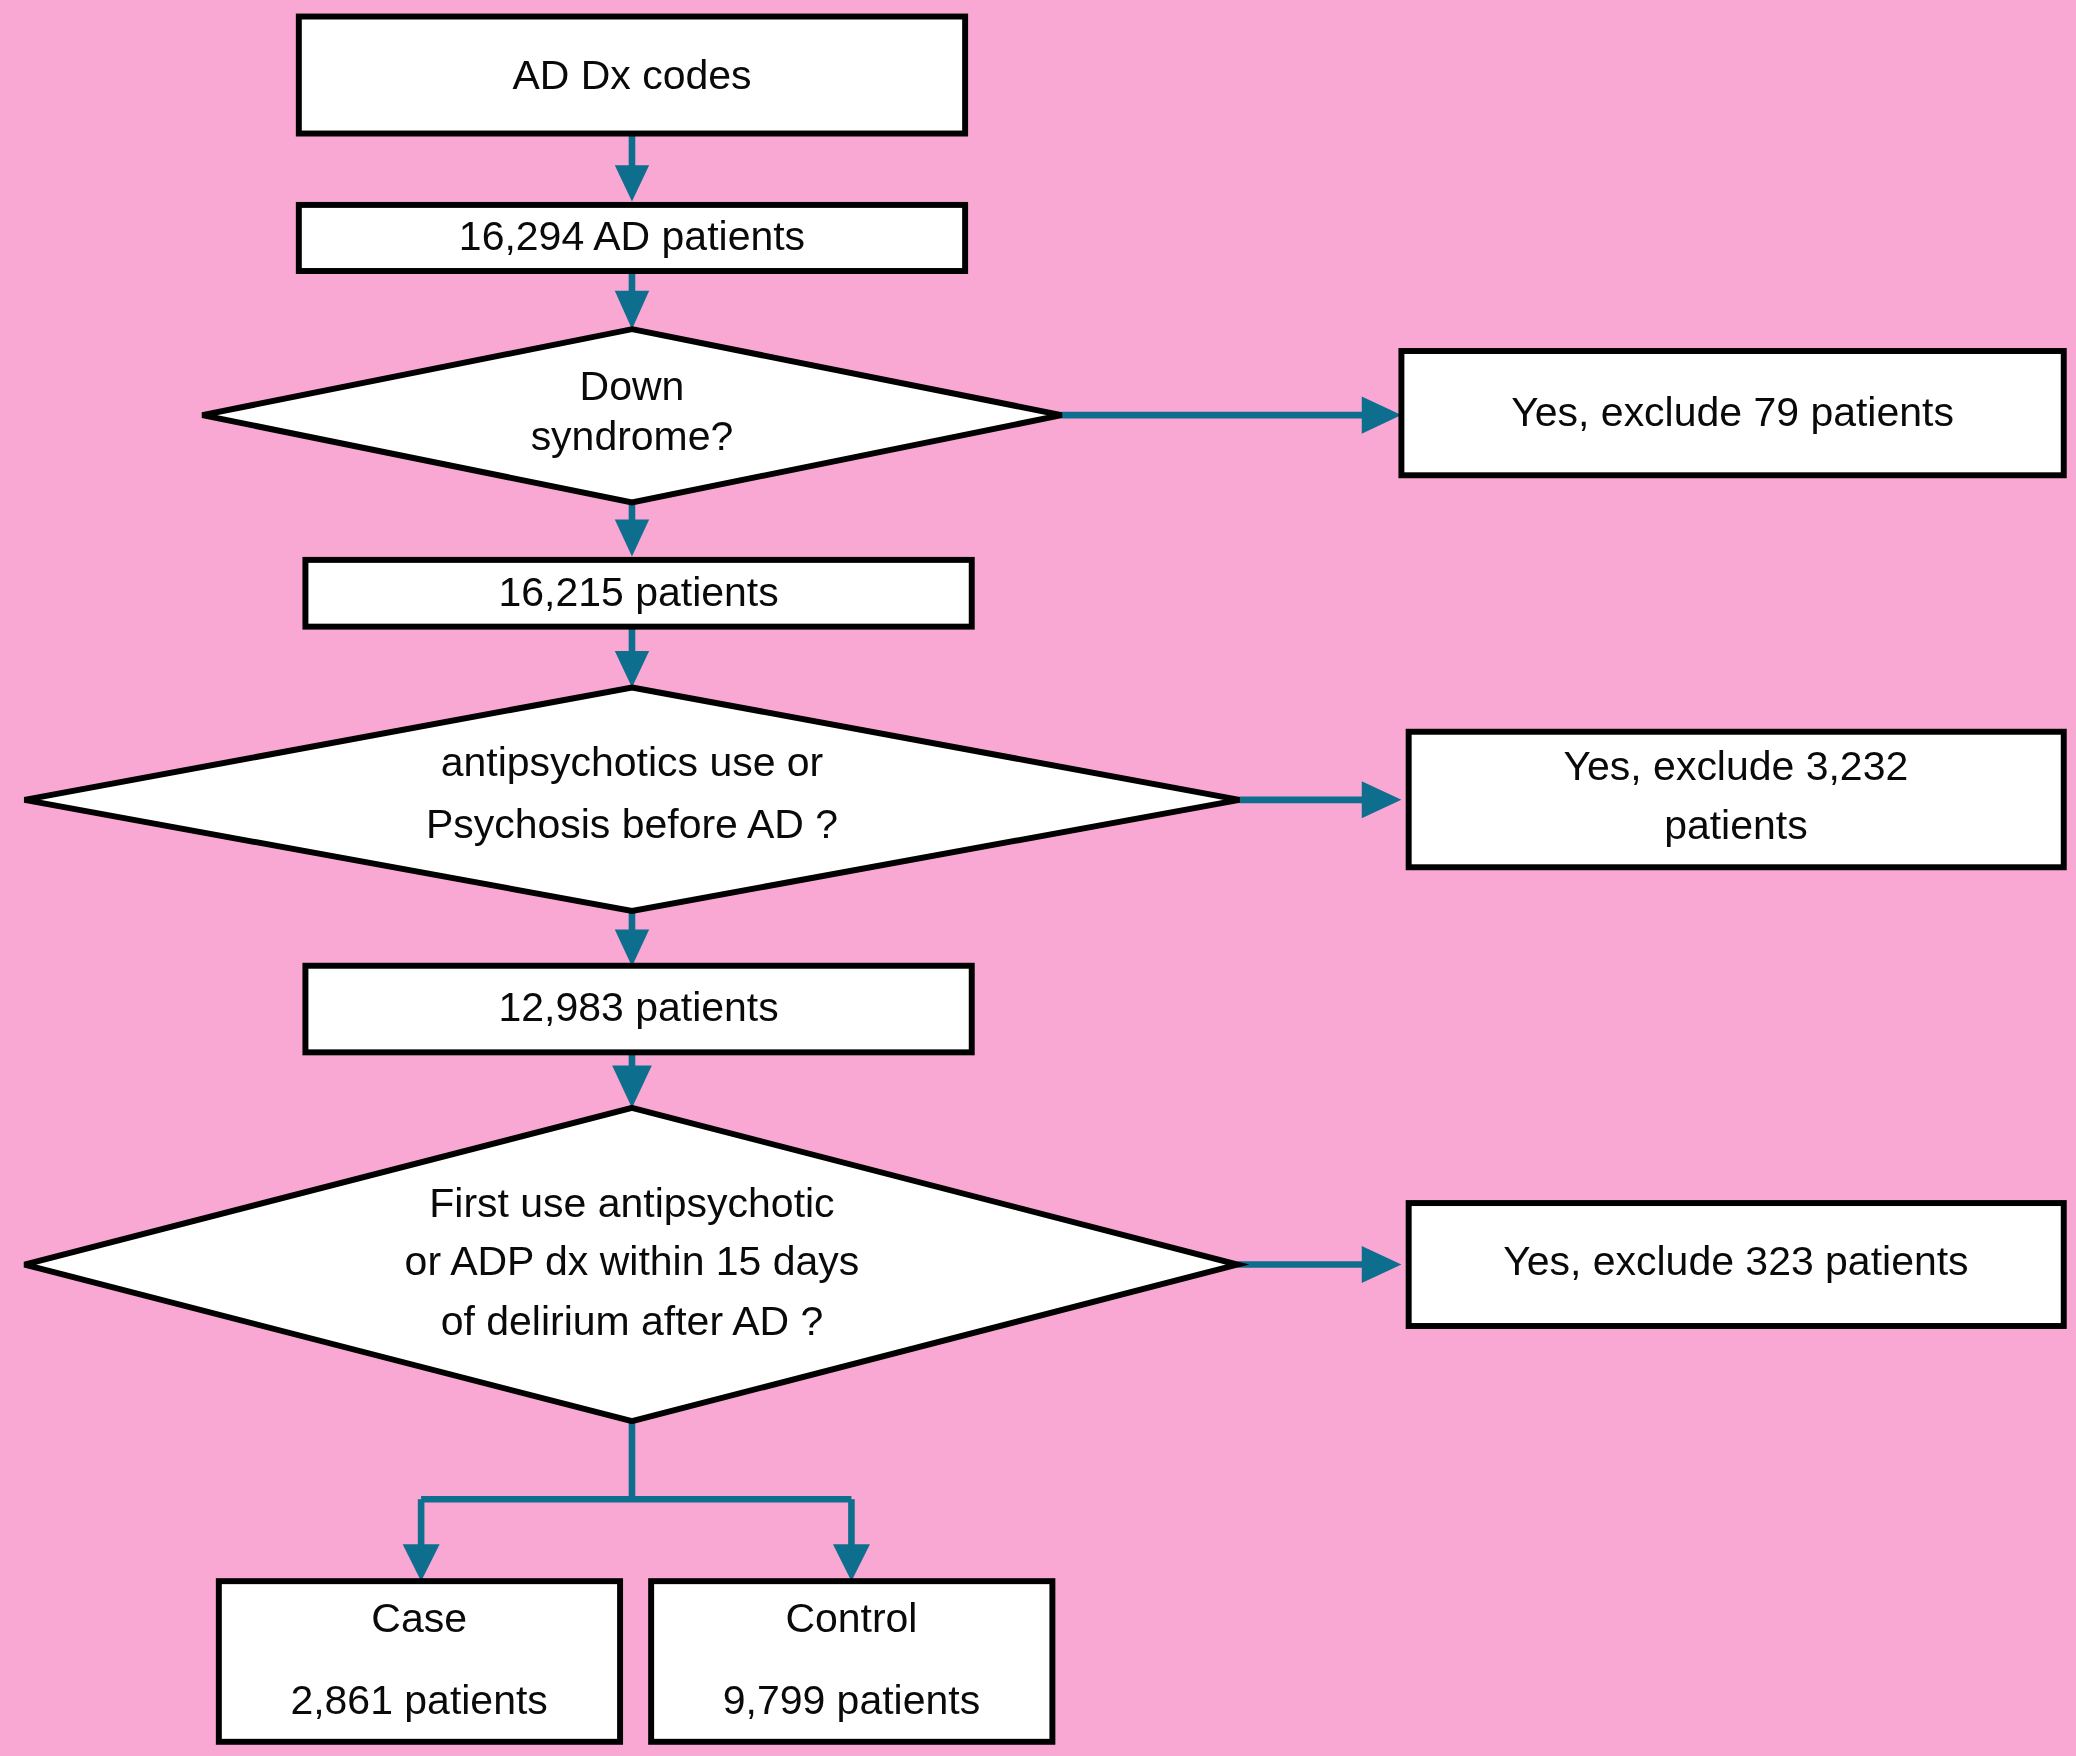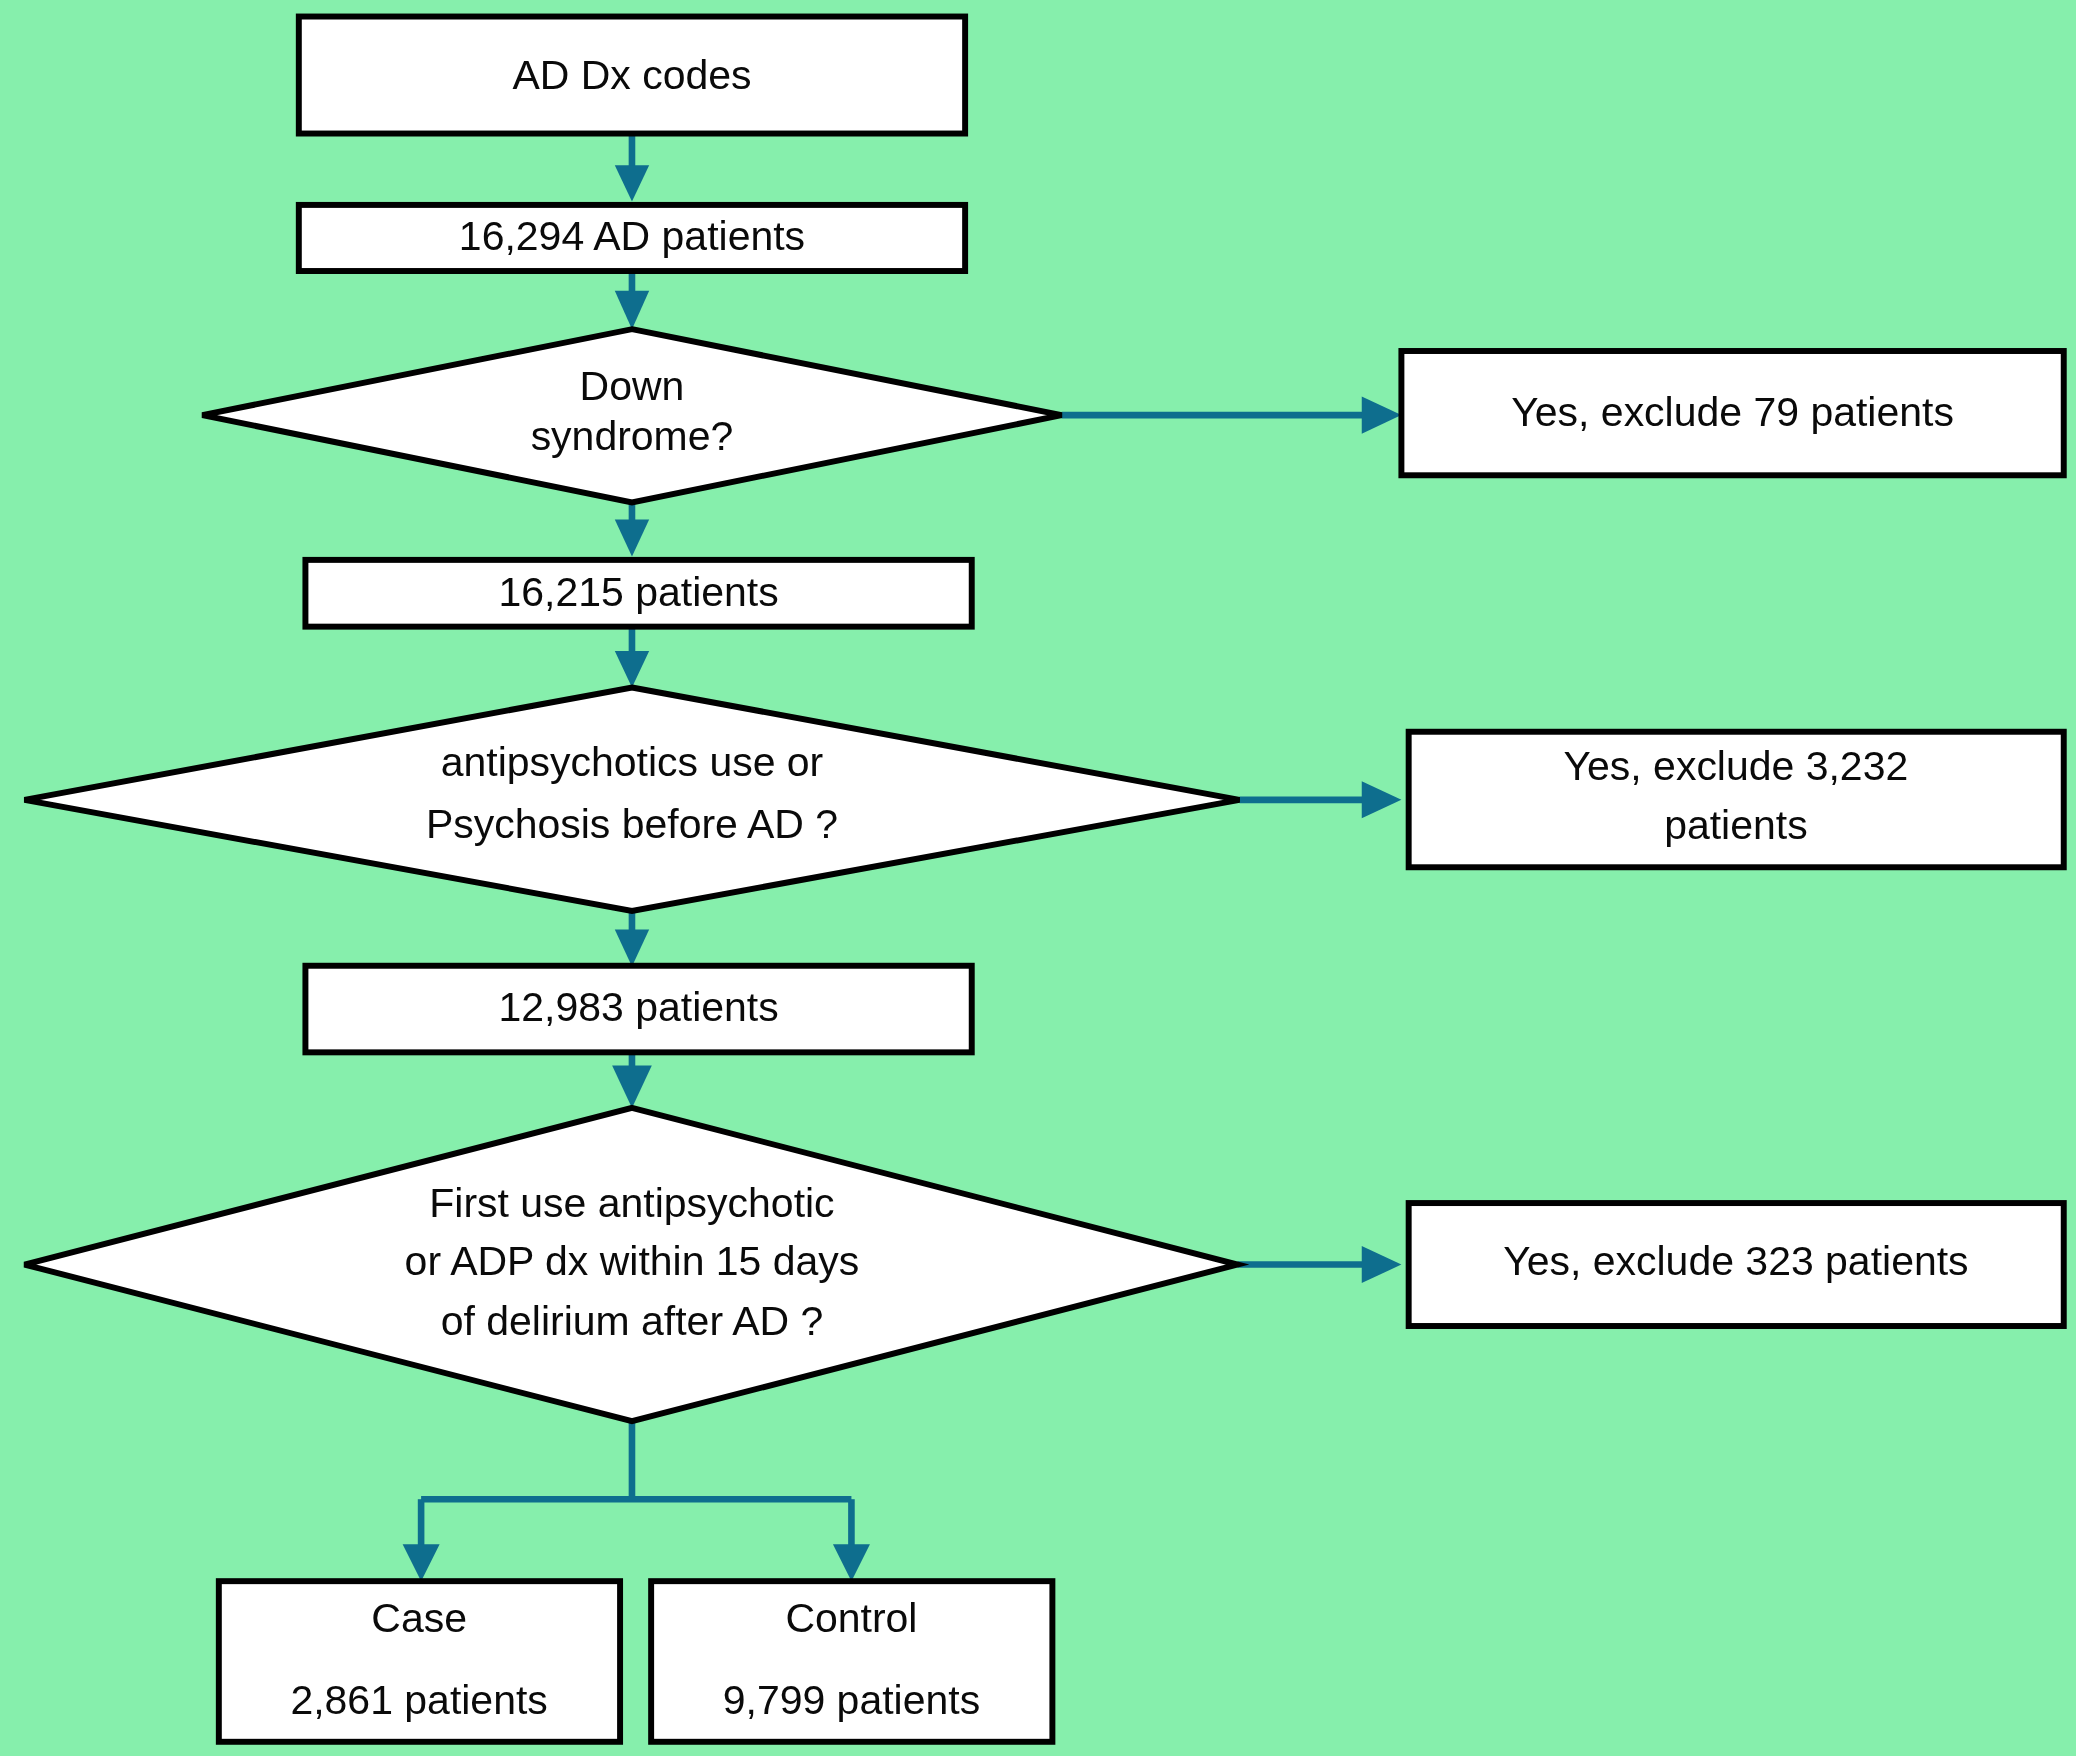--- a/index.html
+++ b/index.html
@@ -7,21 +7,21 @@
     padding: 0;
     background: #ffffff;
   }
   body {
     font-family: "Liberation Sans", sans-serif;
   }
   #flowchart-root {
     position: relative;
     width: 2077px;
     height: 1757px;
-    background: #86efac;
+    background: #f9a8d4;
     overflow: hidden;
   }
   svg.flow-svg {
     position: absolute;
     top: 0;
     left: 0;
     width: 2077px;
     height: 1757px;
   }
   .node-rect {

